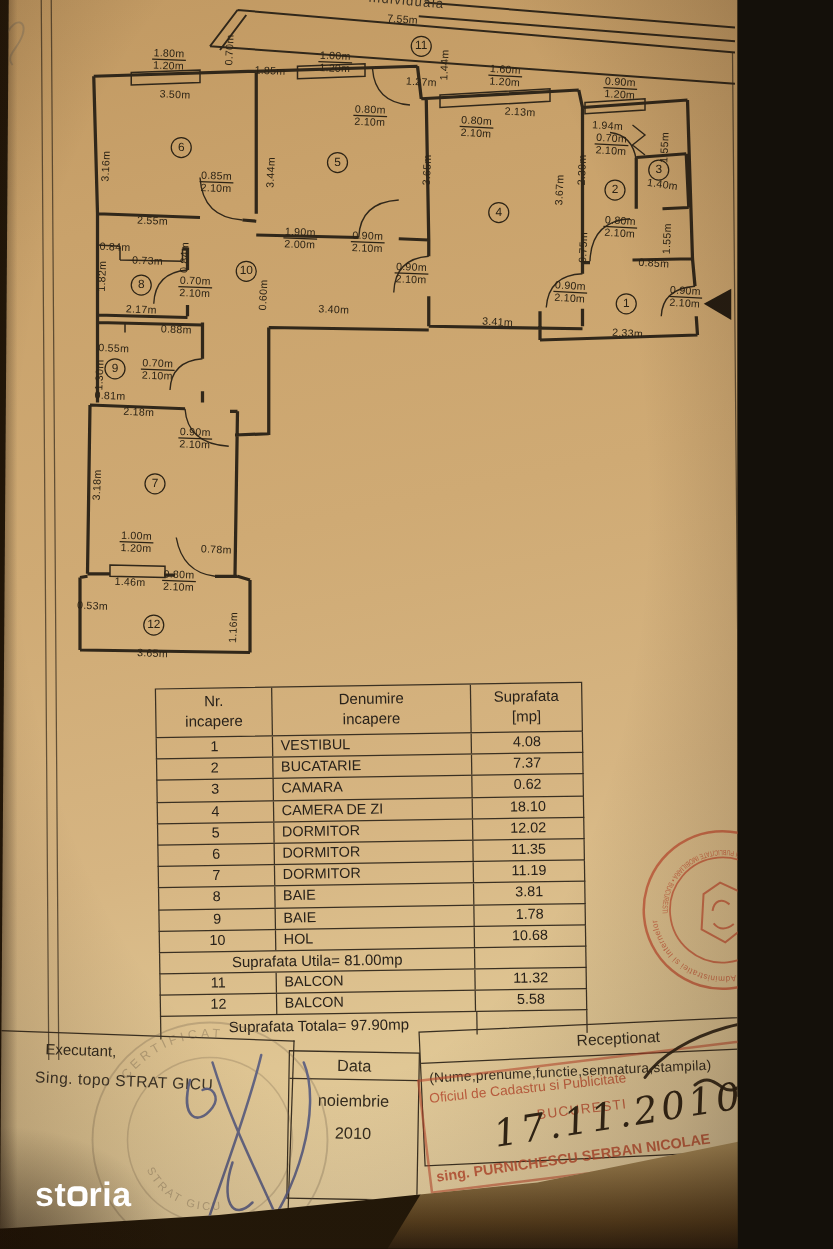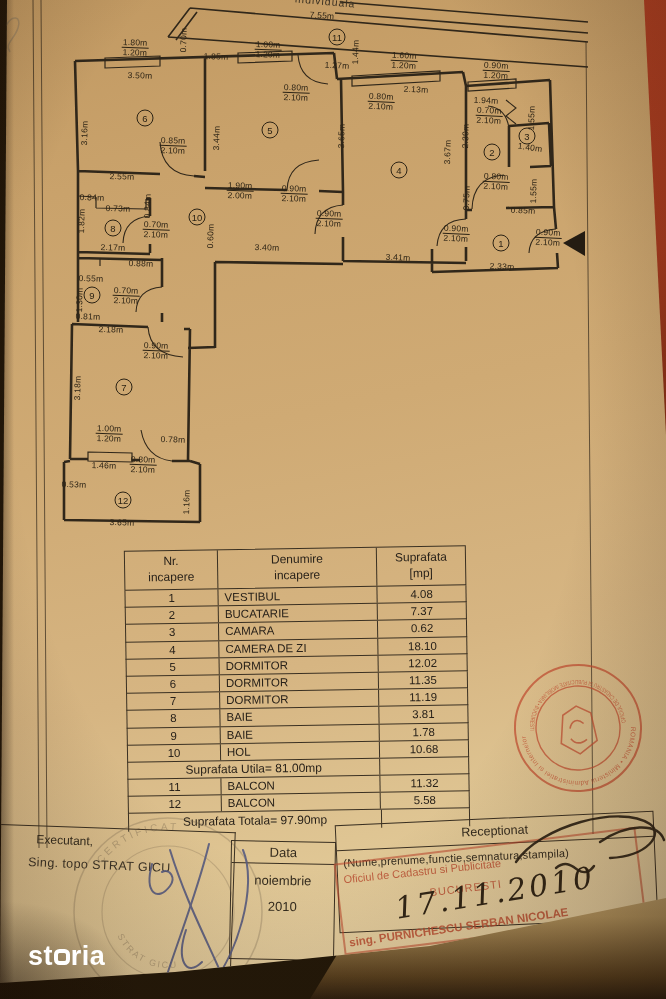--- a/index.html
+++ b/index.html
@@ -1,16 +1,16 @@
 <!DOCTYPE html>
 <html><head>
 <meta charset="utf-8">
 <style>
   html,body{margin:0;padding:0;background:#14100a;}
-  #photo{position:relative;width:666px;height:999px;overflow:hidden;background:#221809;
+  #photo{position:relative;width:590px;height:999px;overflow:hidden;background:#221809;
          font-family:"Liberation Sans",sans-serif;}
   
   .backdrop-red{position:absolute;left:598px;top:-10px;width:80px;height:470px;
     background:linear-gradient(175deg,#b24023 0%,#a63a1f 55%,#7e2c14 100%);}
   .paper-under{position:absolute;left:0;top:850px;width:666px;height:149px;
     background:linear-gradient(180deg,#cdb07c 0%,#b3955f 45%,#58401f 85%,#2e2010 100%);
     clip-path:polygon(310px 149px,355px 75px,666px 12px,666px 149px);}
   
   .paper{position:absolute;inset:0;
     clip-path:polygon(7px 0px,644px 0px,666px 435px,666px 898px,430px 946px,175px 972px,0px 983px);

